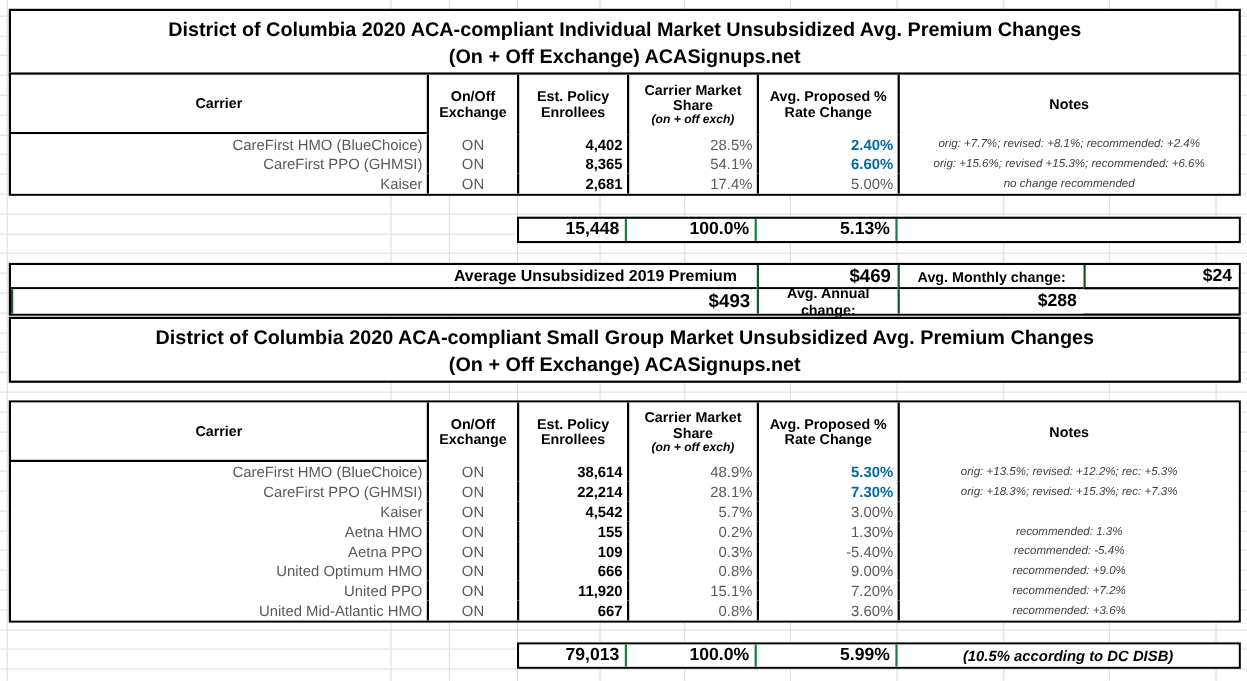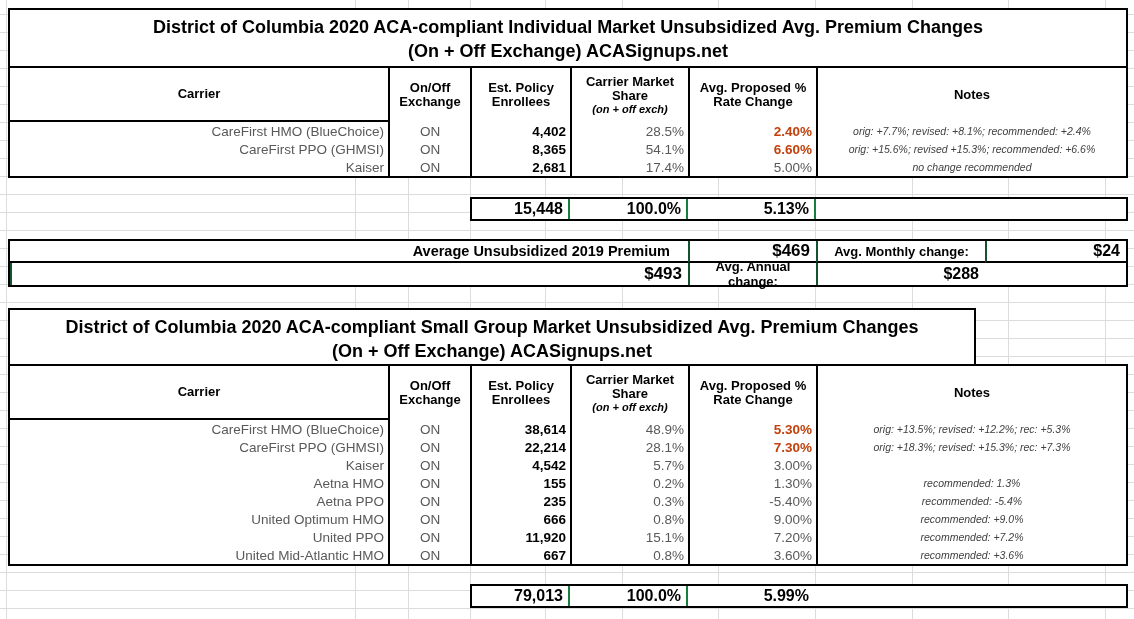--- a/index.html
+++ b/index.html
@@ -30,21 +30,21 @@
     height:54px;border-bottom-width:2px;flex-direction:column;justify-content:center;
     font-weight:bold;font-size:13px;line-height:14px;text-align:center;padding:0 2px;
   }
   .hsub{font-size:11px;font-style:italic;line-height:12px;}
   .tbl .cell:nth-last-child(-n+6){border-bottom:none;}
   .row{display:contents;}
 
   .right{justify-content:flex-end;text-align:right;}
   .center{justify-content:center;text-align:center;}
   .gray{color:#595959;}
-  .strong{font-weight:bold;color:#c2410c;}
+  .strong{font-weight:bold;color:#0369a1;}
   .enr{font-weight:bold;color:#000;}
   .note{font-size:10.5px;font-style:italic;color:#404040;justify-content:center;text-align:center;}
   .hl{background:#ffff99;}
 
   .totals{display:grid;grid-template-columns:96px 118px 128px 1fr;}
   .tcell{
     box-sizing:border-box;display:flex;align-items:center;justify-content:flex-end;
     border-left:2px solid #15803d;font-weight:bold;font-size:16px;padding:0 5px;height:20px;background:#fff;min-width:0;
   }
   .tcell.c1{border-left:none;}
@@ -142,21 +142,21 @@
     <div class="scell r1 c1 slabel">Average Unsubsidized 2019 Premium</div>
     <div class="scell r1 sval">$469</div>
     <div class="scell r1 schg hl">Avg. Monthly change:</div>
     <div class="scell r1 scv hl">$24</div>
 
     <div class="scell sval hl">$493</div>
     <div class="scell schg">Avg. Annual change:</div>
     <div class="scell scv hl">$288</div>
   </div>
 
-  <div class="box titlebox" style="left:8px;top:308px;width:968px;height:60px">
+  <div class="box titlebox" style="left:8px;top:288px;width:1120px;height:60px">
     <div>District of Columbia 2020 ACA-compliant Small Group Market Unsubsidized Avg. Premium Changes</div>
     <div>(On + Off Exchange) ACASignups.net</div>
   </div>
 
   <div class="box tbl" style="left:8px;top:364px;width:1120px">
     <div class="cell hcell c1">
         <span>Carrier</span>
       </div>
     <div class="cell hcell">
         <span>On/Off Exchange</span>
@@ -201,21 +201,21 @@
       </div><div class="row">
         <div class="cell c1 right gray">Aetna HMO</div>
         <div class="cell center gray">ON</div>
         <div class="cell right enr">155</div>
         <div class="cell right gray">0.2%</div>
         <div class="cell right gray">1.30%</div>
         <div class="cell note">recommended: 1.3%</div>
       </div><div class="row">
         <div class="cell c1 right gray">Aetna PPO</div>
         <div class="cell center gray">ON</div>
-        <div class="cell right enr">235</div>
+        <div class="cell right enr">109</div>
         <div class="cell right gray">0.3%</div>
         <div class="cell right gray">-5.40%</div>
         <div class="cell note">recommended: -5.4%</div>
       </div><div class="row">
         <div class="cell c1 right gray">United Optimum HMO</div>
         <div class="cell center gray">ON</div>
         <div class="cell right enr">666</div>
         <div class="cell right gray">0.8%</div>
         <div class="cell right gray">9.00%</div>
         <div class="cell note">recommended: +9.0%</div>
@@ -233,14 +233,15 @@
         <div class="cell right gray">0.8%</div>
         <div class="cell right gray">3.60%</div>
         <div class="cell note">recommended: +3.6%</div>
       </div></div>
   </div>
 
   <div class="box totals" style="left:470px;top:584px;width:658px;height:24px">
     <div class="tcell c1">79,013</div>
     <div class="tcell">100.0%</div>
     <div class="tcell hl">5.99%</div>
+    <div class="tcell hl tnote">(10.5% according to DC DISB)</div>
   </div>
 </div>
 
 </body></html>

